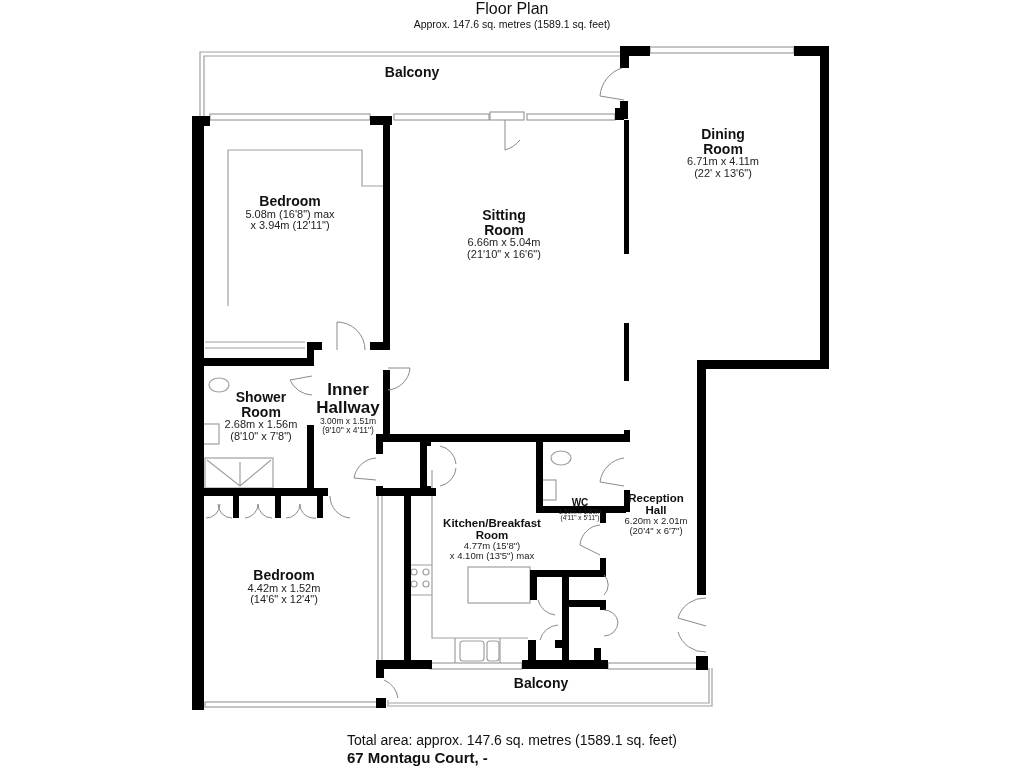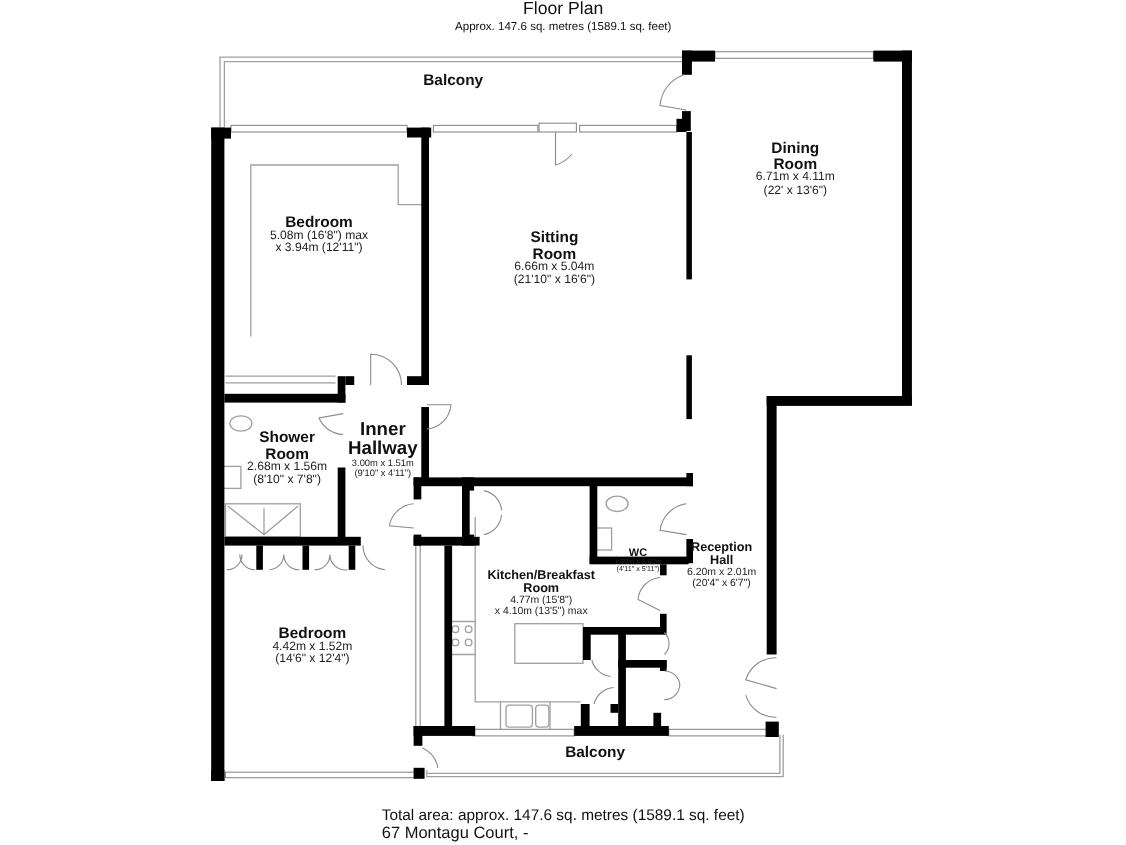--- a/index.html
+++ b/index.html
@@ -12,21 +12,21 @@
   .lbl.sm .d{font-size:8.5px;}
   .lbl.sm2 .n{font-size:10px;margin-top:34px;}
   .lbl.sm2 .d{font-size:6.5px;}
   .lbl.med .n{font-size:11.5px;}
   .lbl.med .d{font-size:9.5px;}
   #title{position:absolute;left:512px;top:0px;transform:translateX(-50%);text-align:center;}
   #title .t{font-weight:normal;font-size:16px;display:block;line-height:18px;}
   #title .s{font-size:10.5px;display:block;line-height:12px;}
   #footer{position:absolute;left:512px;top:732px;transform:translateX(-50%);}
   #footer .a{font-size:14px;display:block;line-height:17px;}
-  #footer .b{font-weight:normal;font-size:15px;display:block;line-height:18px;}
+  #footer .b{font-weight:bold;font-size:15px;display:block;line-height:18px;}
   .balc{position:absolute;font-weight:bold;font-size:14px;transform:translateX(-50%);}
 </style>
 </head>
 <body>
 
 <svg id="plan" viewBox="0 0 1024 768" xmlns="http://www.w3.org/2000/svg">
   <g fill="none" stroke="#a0a0a0" stroke-width="1.2">
 
     <path d="M200 116 L200 52 L622 52"></path>
     <path d="M204 116 L204 56 L622 56"></path>

